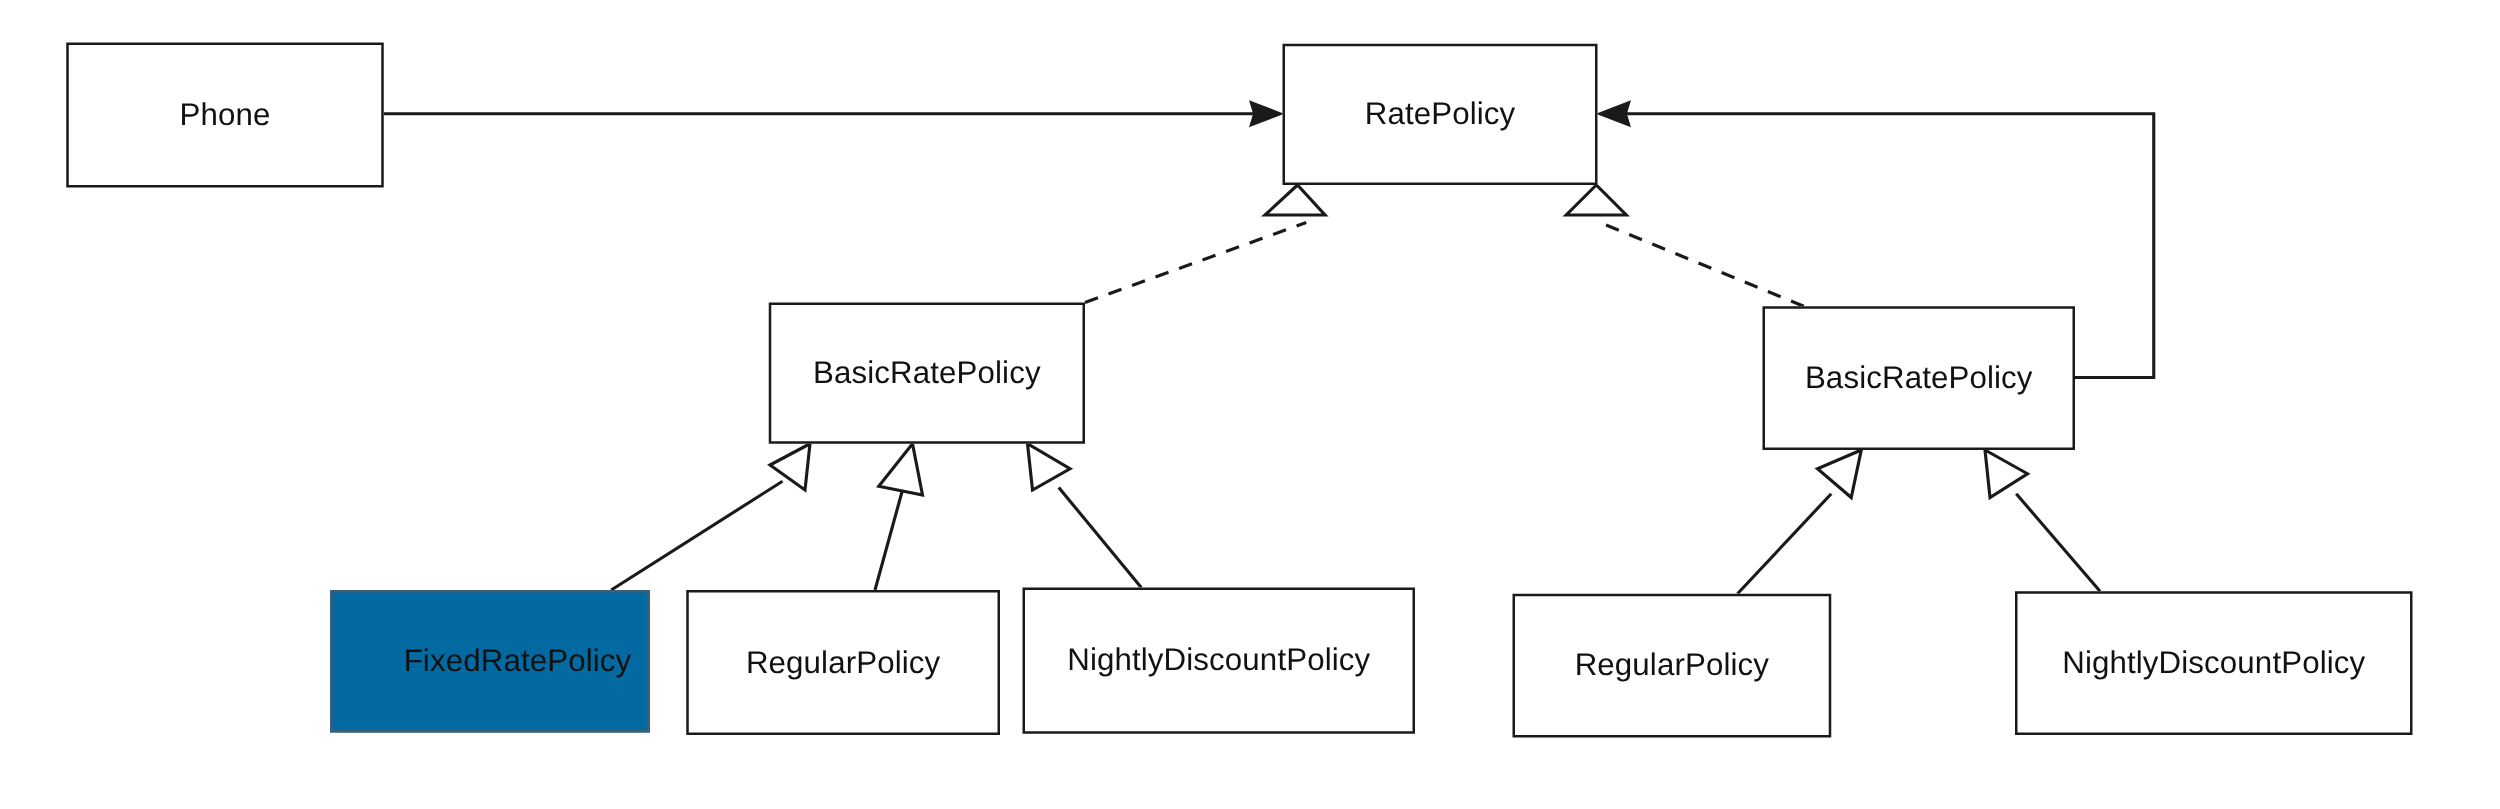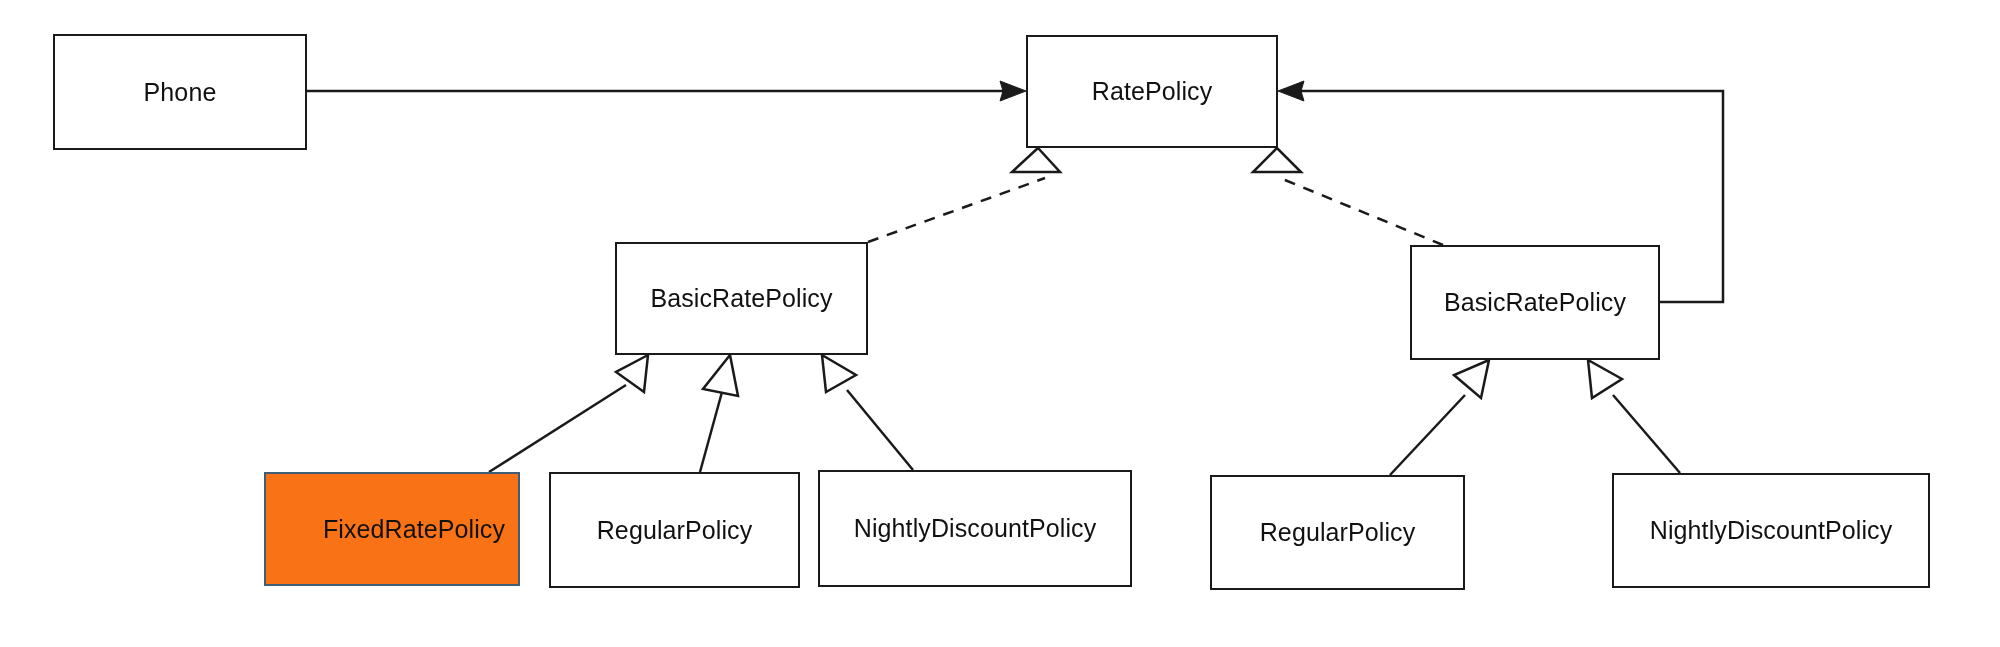--- a/index.html
+++ b/index.html
@@ -35,21 +35,21 @@
     background: #ffffff;
     border: 2px solid #1a1a1a;
     color: #111111;
     font-size: 25px;
     line-height: 1.15;
     letter-spacing: 0.1px;
     white-space: nowrap;
     z-index: 2;
   }
   .node.highlight {
-    background: #f97316;
+    background: #0369a1;
     border-color: #3d5f78;
     color: #111111;
     padding-left: 44px;
   }
   .node-label {
     display: block;
     text-align: center;
     pointer-events: none;
   }
 </style>

